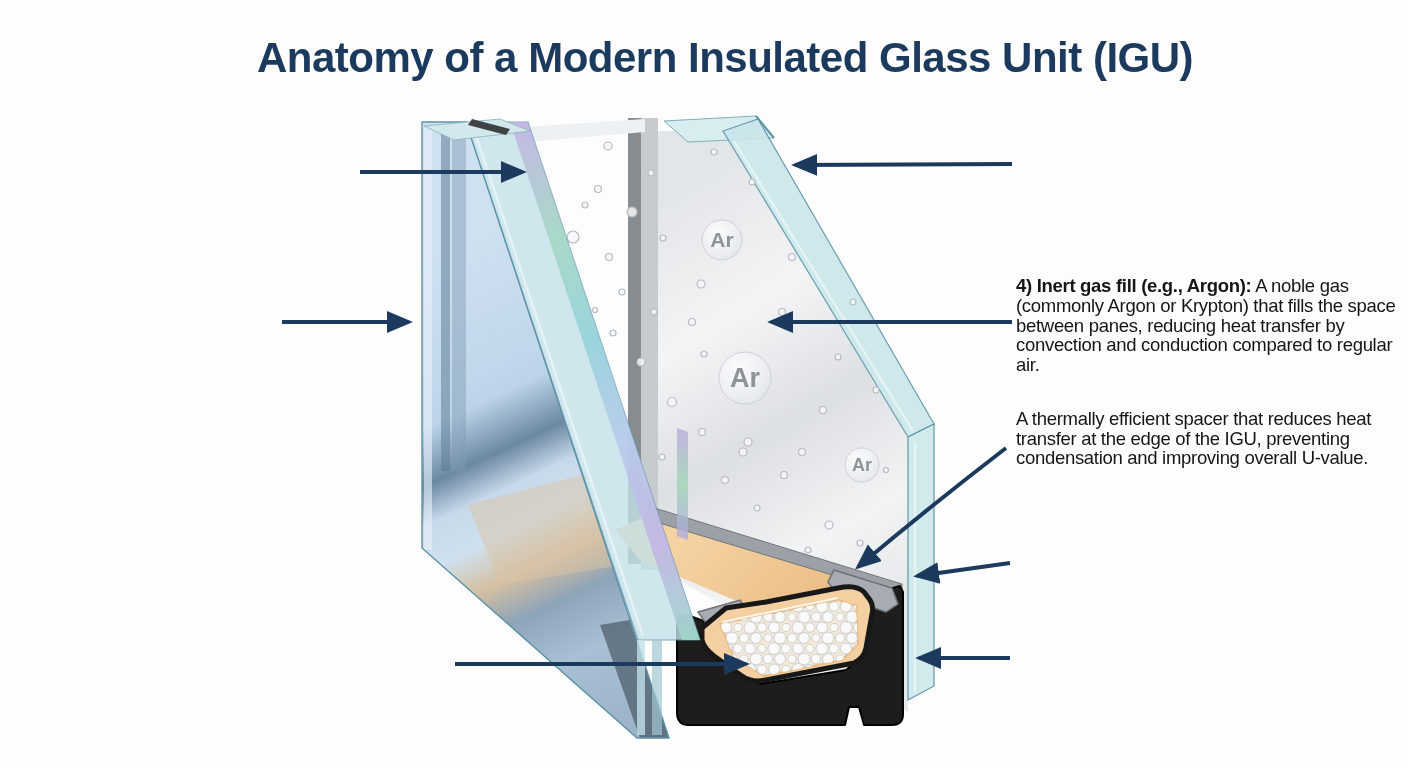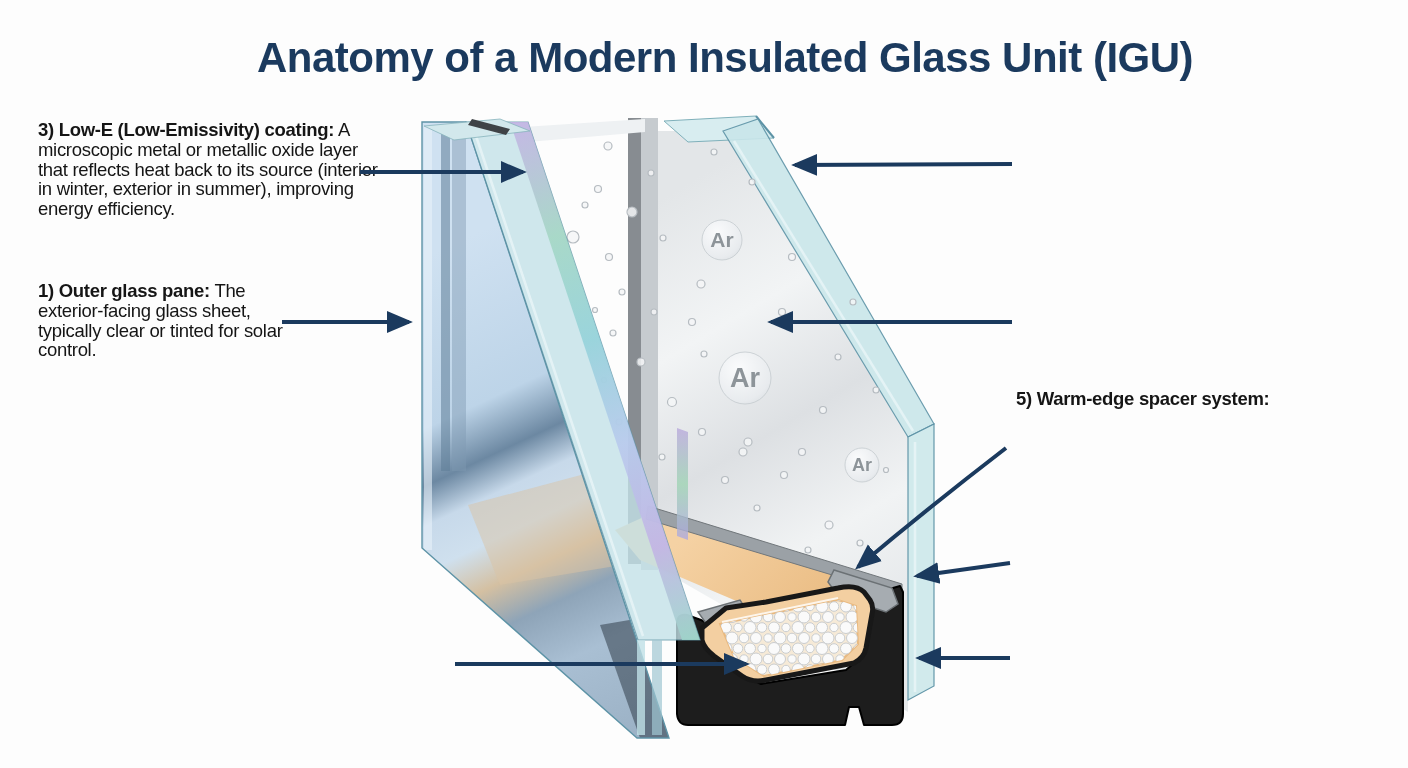--- a/index.html
+++ b/index.html
@@ -25,35 +25,32 @@
   .arrows path{stroke:currentColor;stroke-width:4;fill:none;}
   #ah path{fill:var(--navy);stroke:none;}
 </style>
 </head>
 <body>
 
 <div class="stage">
 
   <div class="title">Anatomy of a Modern Insulated Glass Unit (IGU)</div>
 
-  <div class="label" style="left:38px;top:120px;width:348px">
-    <b>3) Low-E (Low-Emissivity) coating:</b>
-    <span>A microscopic metal or metallic oxide layer that reflects heat back to its source (interior in winter, exterior in summer), improving energy efficiency.</span>
+
+
+
+
+  <div class="label" style="left:1016px;top:276px;width:388px">
+    <b>4) Inert gas fill (e.g., Argon):</b>
+    <span>A noble gas (commonly Argon or Krypton) that fills the space between panes, reducing heat transfer by convection and conduction compared to regular air.</span>
   </div>
 
-  <div class="label" style="left:38px;top:281px;width:246px">
-    <b>1) Outer glass pane:</b>
-    <span>The exterior-facing glass sheet, typically clear or tinted for solar control.</span>
-  </div>
-
-
-
-
   <div class="label" style="left:1016px;top:389px;width:360px">
-    <b>5) Warm-edge spacer system:</b><br>
+    <br>
+    <span>A thermally efficient spacer that reduces heat transfer at the edge of the IGU, preventing condensation and improving overall U-value.</span>
   </div>
 
 
 
   <svg width="1408" height="768" viewBox="0 0 1408 768">
     <defs>
       <linearGradient id="innerGrad" gradientUnits="userSpaceOnUse" x1="660" y1="200" x2="900" y2="600">
         <stop offset="0" stop-color="#e3e6e8"></stop>
         <stop offset="0.3" stop-color="#f2f4f5"></stop>
         <stop offset="0.55" stop-color="#dde0e3"></stop>

